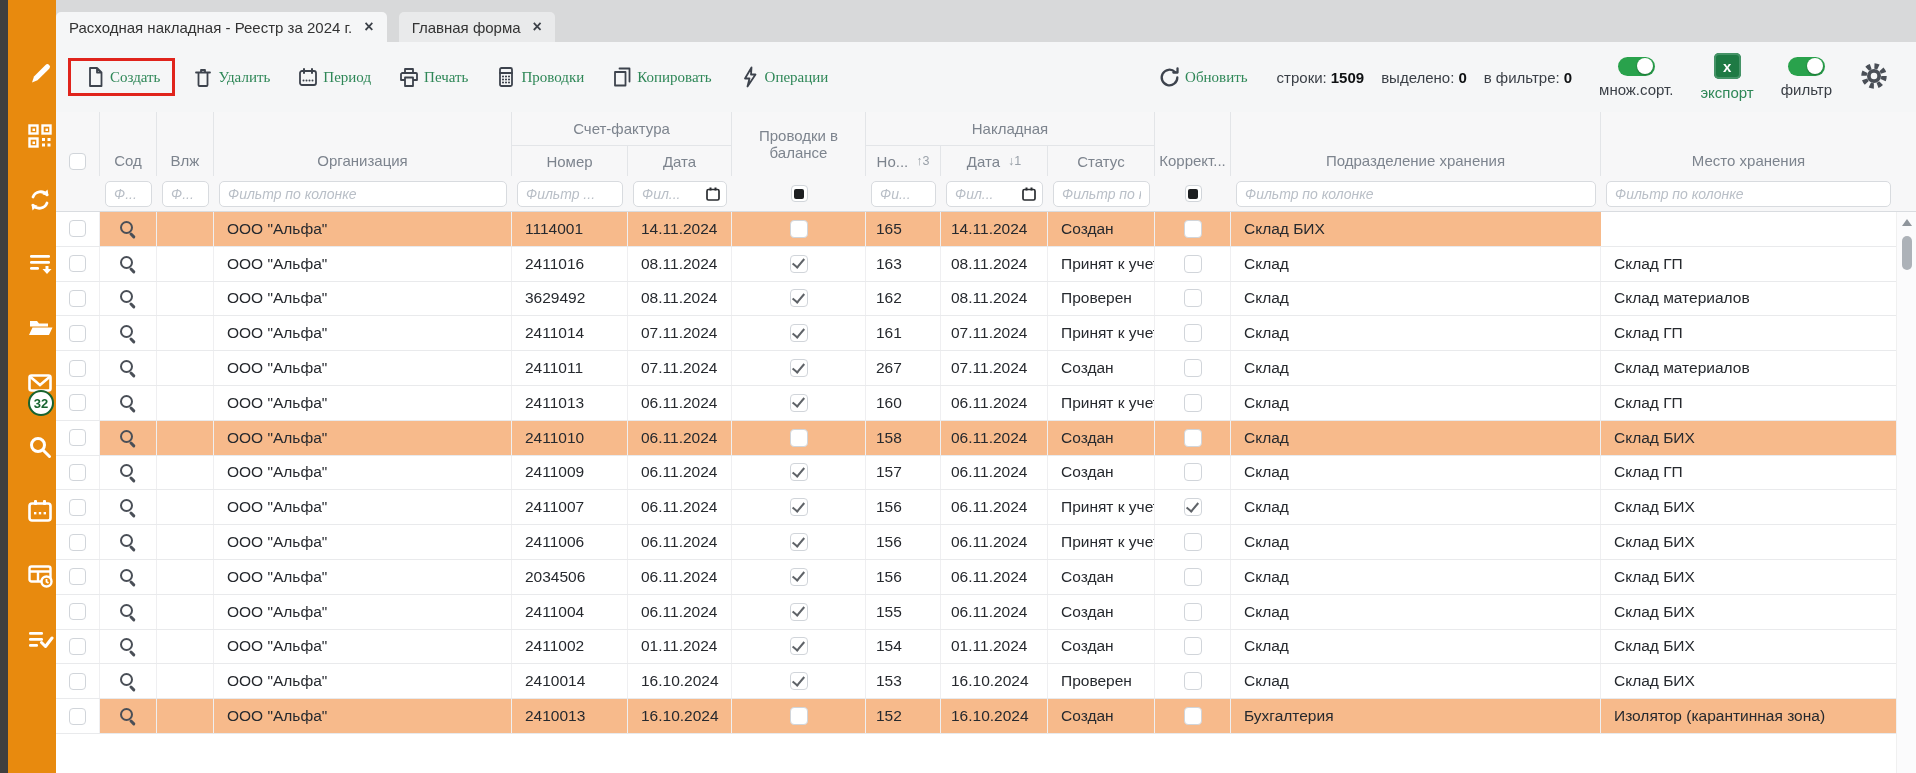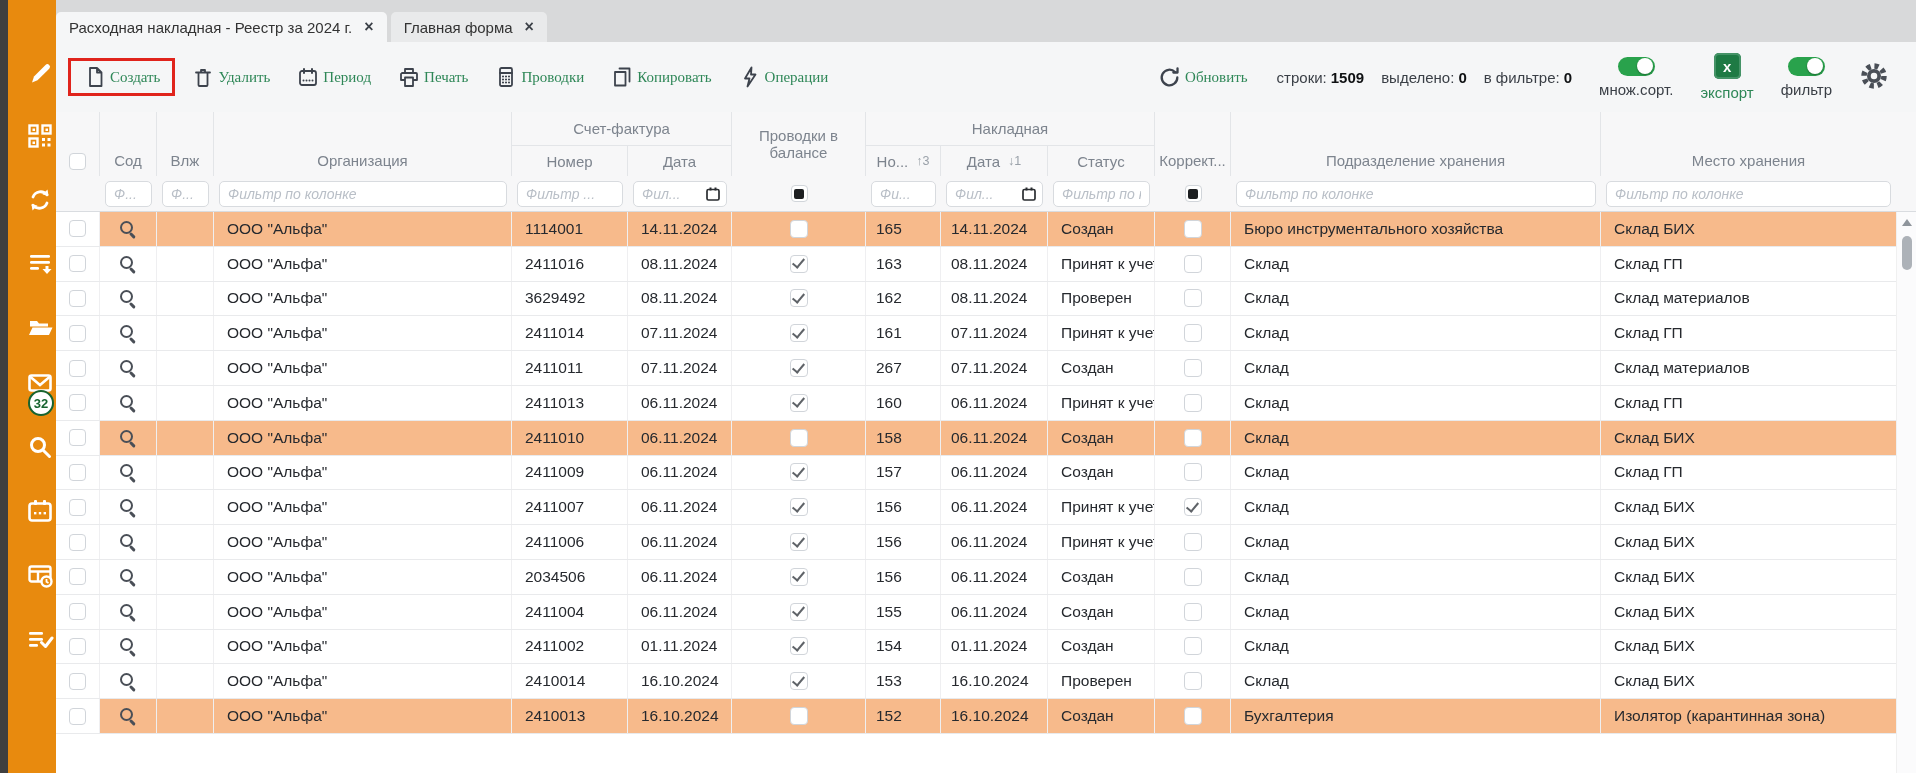--- a/index.html
+++ b/index.html
@@ -10,21 +10,21 @@
   
   .sidebar { flex:none; width:56px; background:#e88a0e; border-left:8px solid #3f3f3f; position:relative; }
   .sb-icon { position:absolute; left:8px; width:48px; height:30px; display:flex; align-items:center; justify-content:center; cursor:pointer; }
   .sb-badge { position:absolute; left:20px; top:390px; width:26px; height:26px; border-radius:50%;
     background:#fff; border:2px solid #17632f; color:#17632f; font-size:13px; font-weight:bold;
     display:flex; align-items:center; justify-content:center; z-index:2; }
 
   
   .main { flex:1; display:flex; flex-direction:column; min-width:0; }
 
-  .tabbar { flex:none; height:42px; background:#d8d9da; display:flex; align-items:flex-end; }
+  .tabbar { flex:none; height:42px; background:#d8d9da; display:flex; align-items:flex-end;gap:8px; }
   .tab { height:30px; display:flex; align-items:center; padding:0 13px; font-size:15px; color:#333;
     background:#e9eaeb; border-top-left-radius:5px; border-top-right-radius:5px; margin-right:4px; cursor:pointer; white-space:nowrap; }
   .tab.active { background:#f5f6f7; }
   .tab .x { margin-left:12px; font-size:16px; font-weight:bold; color:#3c4148; }
 
   .toolbar { flex:none; height:70px; background:#f5f6f7; display:flex; align-items:center; padding-left:12px; }
   .tb-left { display:flex; align-items:center; gap:6px; }
   .redbox { border:3px solid #e0241c; padding:1px 2px; }
   .tb-btn { display:flex; flex-direction:row; align-items:center; justify-content:center; gap:3px;
     background:none; border:none; padding:3px 10px; cursor:pointer; font-family:Liberation Serif, serif; }
@@ -393,21 +393,20 @@
     <div class="c">14.11.2024</div>
     <div class="c ctr">
               <span class="cb"></span>
             </div>
     <div class="c" style="padding-left:10px">165</div>
     <div class="c" style="padding-left:10px">14.11.2024</div>
     <div class="c">Создан</div>
     <div class="c ctr">
               <span class="cb"></span>
             </div>
-    <div class="c">Бюро инструментального хозяйства</div>
     <div class="c" style="border-right:none">Склад БИХ</div>
   </div>
           <div class="row">
     <div class="c ctr">
               <span class="cb sm"></span>
             </div>
     <div class="c ctr">
               <span class="mag"></span>
             </div>
     <div class="c"></div>

